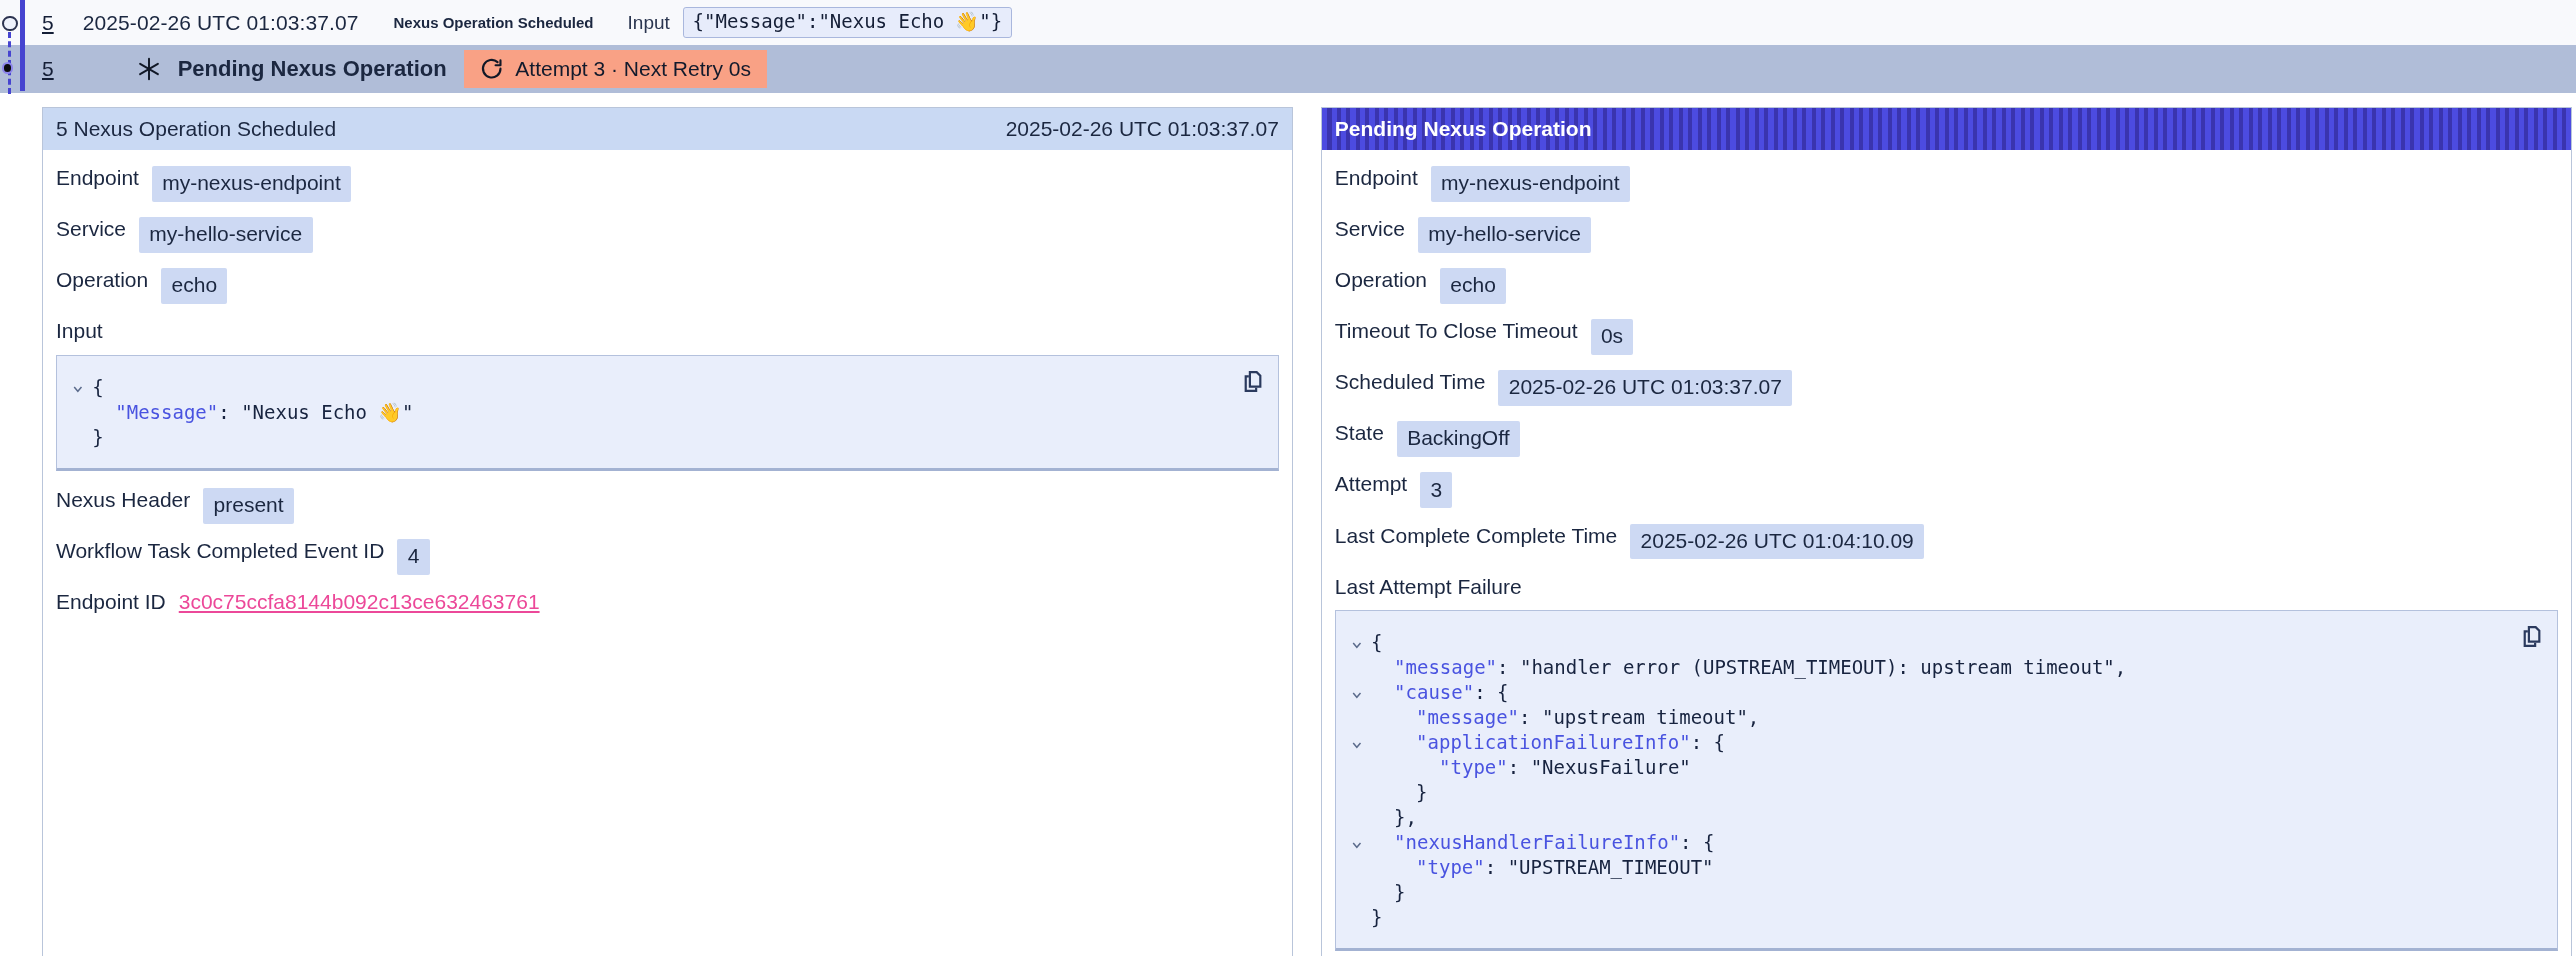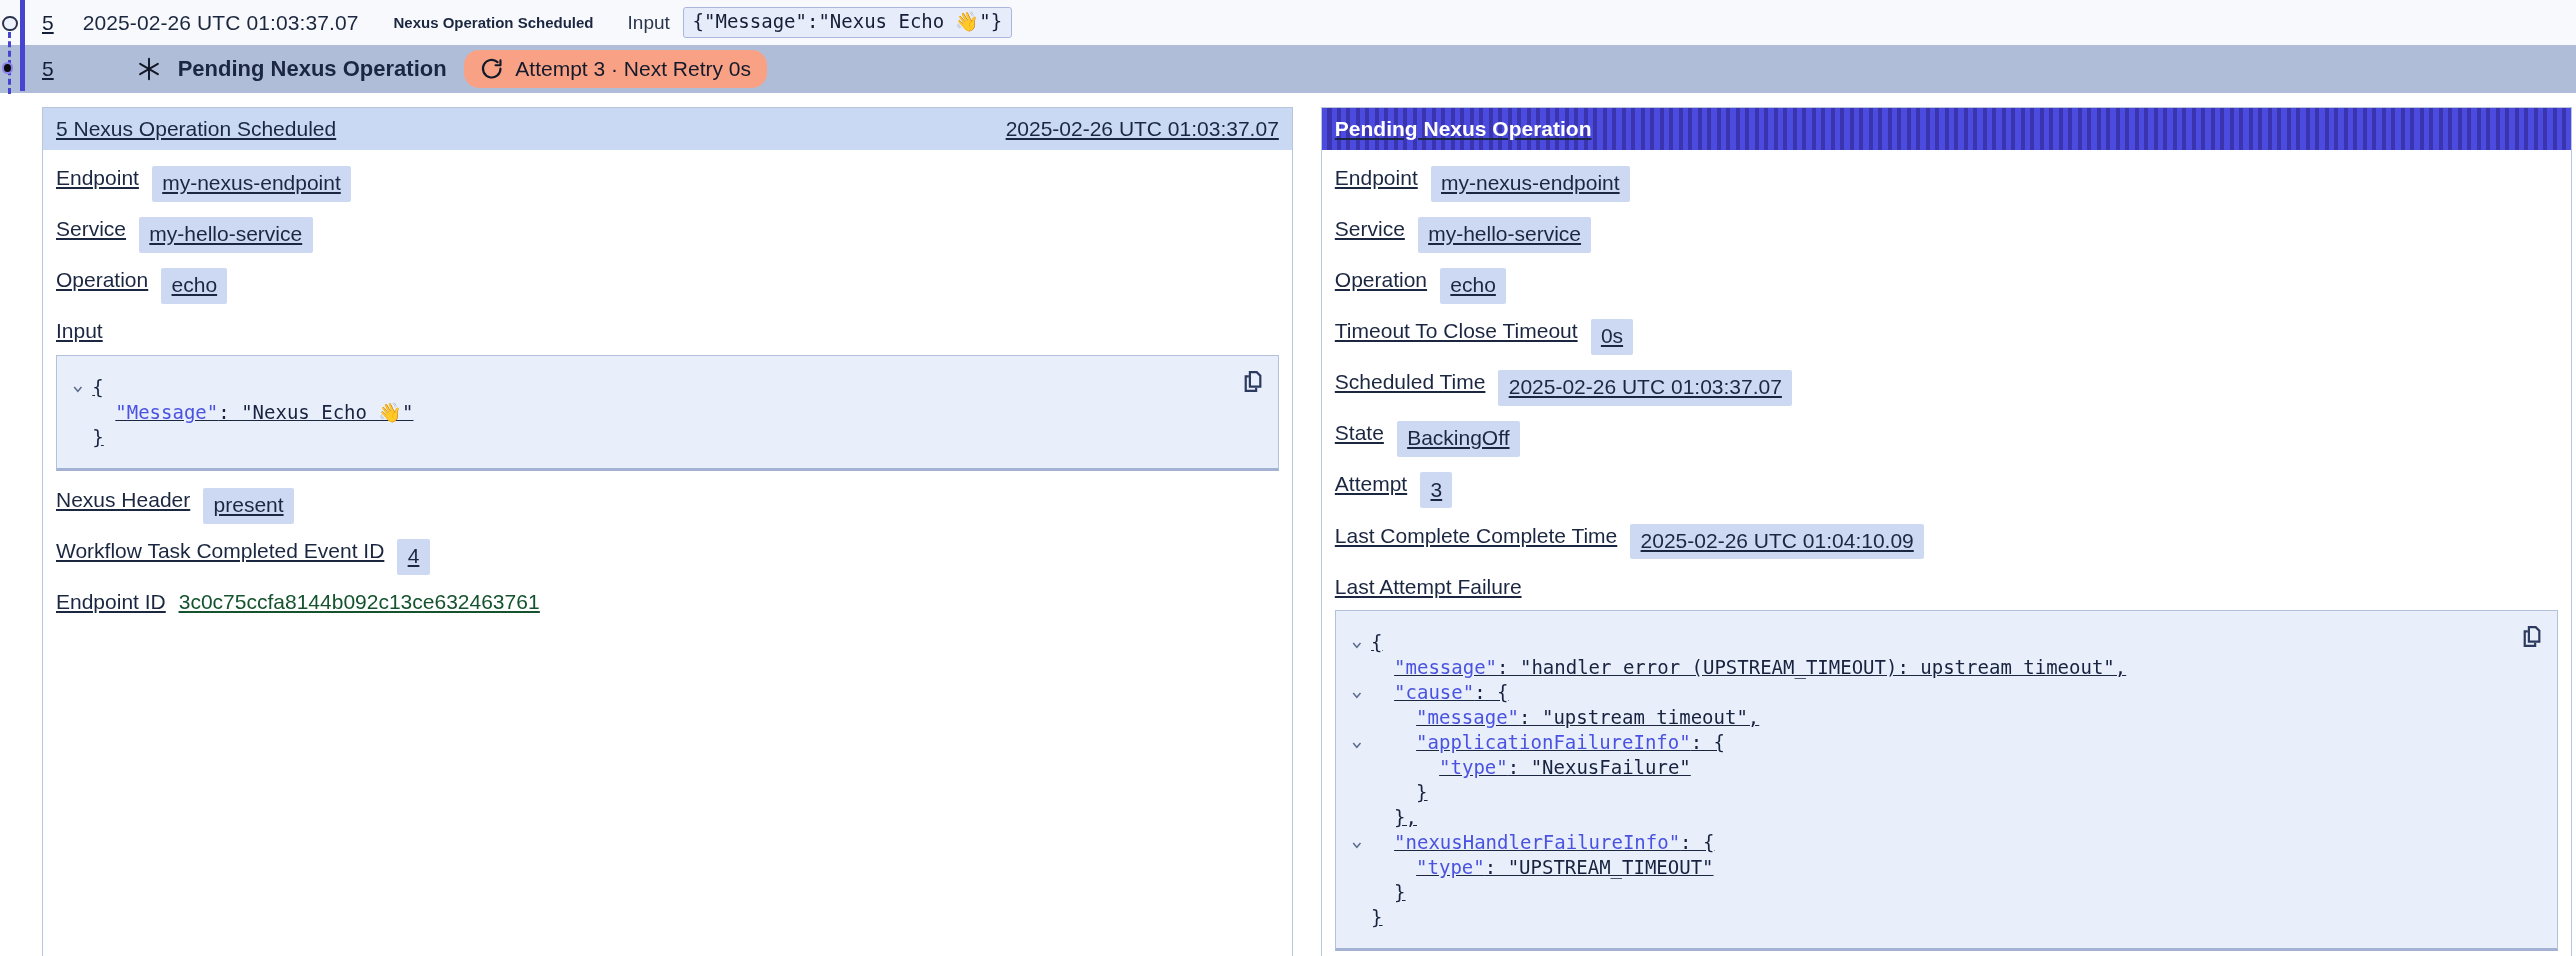--- a/index.html
+++ b/index.html
@@ -29,40 +29,40 @@
   .row1 .ev-title { margin-left:35px; font-weight:bold; font-size:15px; }
   .row1 .ev-input-label { margin-left:34px; font-size:19px; color:#2a3550; }
   .row1 .ev-input-chip {
     margin-left:13px; font-family:"DejaVu Sans Mono", monospace; font-size:19px;
     background:#e7ecfb; border:1.5px solid #a9b7dd; border-radius:2.9px; padding:2.2px 8.8px 3.7px; color:#141e36;
   }
   .row2 .star-icon { margin-left:82px; display:inline-flex; }
   .row2 .ev-title { margin-left:16px; font-weight:bold; font-size:22px; }
   .retry-badge {
     margin-left:17.6px; display:inline-flex; align-items:center; gap:11.7px;
-    background:var(--orange,#f9a185); border-radius:15px; padding:6.6px 16px; color:#121a2c;
-  }
-
-  
-  .panels { position:absolute; top:107px; left:42px; right:4.4px; bottom:0; display:flex; gap:28px;text-decoration:underline; }
+    background:var(--orange,#f9a185); border-radius:0; padding:6.6px 16px; color:#121a2c;
+  }
+
+  
+  .panels { position:absolute; top:107px; left:42px; right:4.4px; bottom:0; display:flex; gap:28px; }
   .panel { border:1.5px solid #b9c5da; border-bottom:none; background:#fff; flex:1; overflow:hidden; }
   .panel-header { height:42px; display:flex; align-items:center; justify-content:space-between; padding:0 13px; }
   .panel-header.left { background:var(--header-left,#c9d9f3); }
   .panel-header.striped {
     background:repeating-linear-gradient(90deg, var(--stripe-light,#4c4be0) 0 5.1px, var(--stripe-dark,#3a34ae) 5.1px 9.5px);
     color:#fff; font-weight:bold;
   }
   .panel-title { font-size:21px; }
   .panel-time { font-size:21px; }
   .panel-body { padding:16px 13px 22px; }
 
   .field-row { display:flex; align-items:flex-start; margin-bottom:15.4px; min-height:32px; }
   .field-label { margin-right:13px; white-space:nowrap; }
   .field-chip { background:var(--chip,#cdd9f3); border-radius:2px; padding:5.1px 10.3px 6.6px; white-space:nowrap; }
-  .field-link { text-decoration:underline; color:#14532d; cursor:pointer; }
+  .field-link { text-decoration:underline; color:#ec4899; cursor:pointer; }
   .field-label-block { margin:7.3px 0 11.7px; }
 
   
   .code-block { position:relative; background:var(--code-bg,#e9eefb);
     border:1.5px solid var(--code-border,#b4c1dd); border-bottom:3.7px solid #a3b2d2;
     padding:19px 13px 17.6px 7.3px; margin-bottom:17.6px; }
   .code-line { display:flex; font-family:"DejaVu Sans Mono", monospace; font-size:19px; line-height:25px; color:#17233f; }
   .gutter { width:28px; flex:0 0 28px; display:flex; justify-content:center; align-items:center; }
   .gutter svg { margin-top:4.4px; }
   .json-key { color:var(--json-key,#4953e0); }

